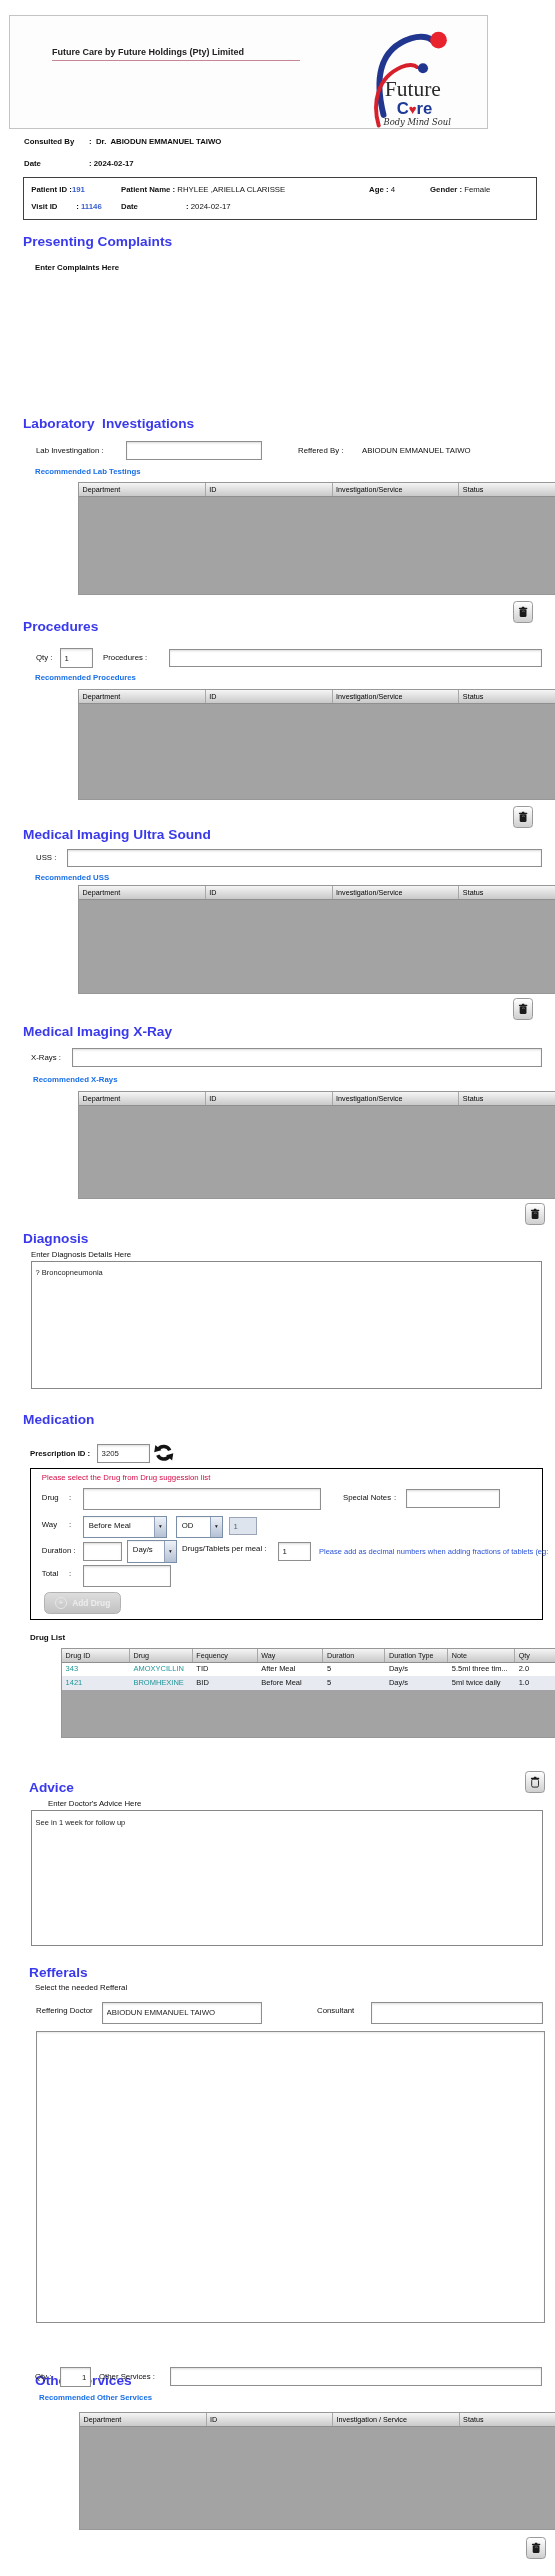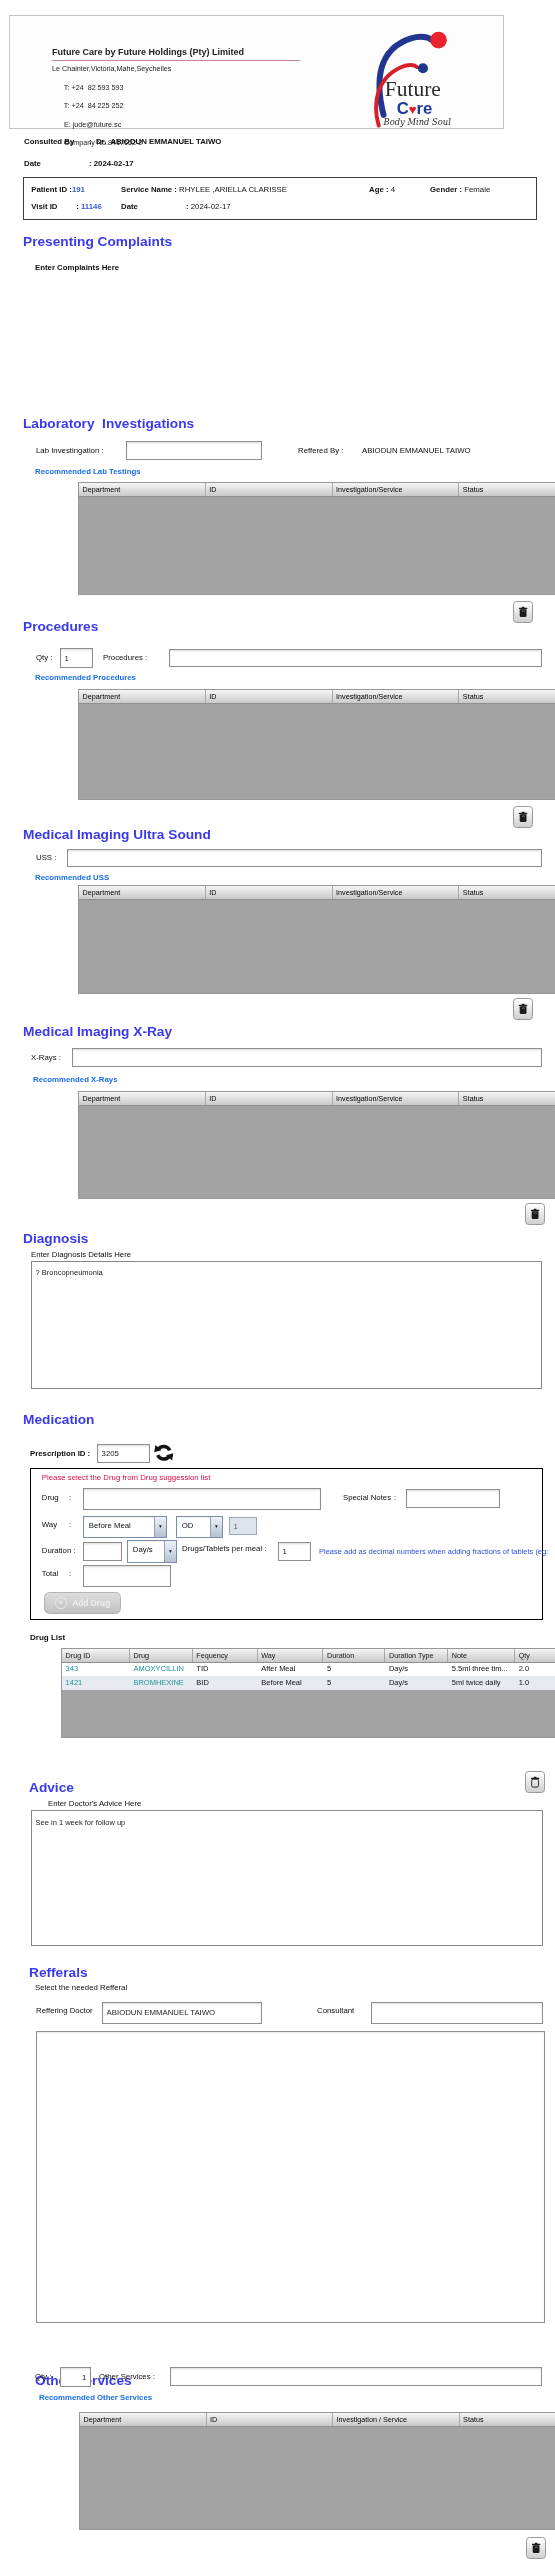--- a/index.html
+++ b/index.html
@@ -1,20 +1,20 @@
 <!DOCTYPE html>
 <html style="font-size:9.6px"><head>
 <meta charset="utf-8">
 <style>
   html,body{margin:0;padding:0;background:#fff;}
   .page{position:relative;width:556px;height:2576px;background:#fff;overflow:hidden;
         font-family:"Liberation Sans","DejaVu Sans",sans-serif;color:#111;}
   .abs{position:absolute;}
   
-  .hcard{position:absolute;left:9px;top:15px;width:477px;height:112px;background:#fdfdfd;border:0.6px solid #c4c4c4;padding-left:16px;}
+  .hcard{position:absolute;left:9px;top:15px;width:477px;height:112px;background:#fdfdfd;border:0.6px solid #c4c4c4;}
   .hco-name{position:absolute;left:42px;top:31px;font-size:9px;font-weight:bold;color:#222;white-space:pre;}
   .hco-rule{position:absolute;left:42px;top:44px;width:248px;border-top:1.2px solid #c38894;}
   .hco-lines{position:absolute;left:42px;top:48px;font-size:7.2px;line-height:9.3px;color:#1c1c1c;white-space:pre;}
   .logo{position:absolute;left:353px;top:8.4px;width:102px;height:104px;}
   
   .h1sec{position:absolute;font-size:13.7px;font-weight:bold;color:#3a3aec;white-space:pre;}
   .lbl{position:absolute;font-size:7.8px;color:#0d0d0d;white-space:pre;}
   .b{font-weight:bold;}
   .link{position:absolute;font-size:7.8px;font-weight:bold;color:#1a6fe8;white-space:nowrap;}
   .blue{color:#3a5fd0;}
@@ -61,43 +61,37 @@
         align-items:center;justify-content:center;font-size:7.8px;font-weight:bold;line-height:1;}
 </style>
 </head>
 <body>
 
 <div class="page">
 
   <div class="hcard">
     <div class="hco-name">Future Care by Future Holdings (Pty) Limited</div>
     <div class="hco-rule"></div>
-    <div class="hco-lines"><span>Le Chainter,Victoria,Mahe,Seychelles</span><br>
-      <span>T: +24  82 593 593</span><br>
-      <span>T: +24  84 225 252</span><br>
-      <span>E: jude@future.sc</span><br>
-      <span>Company No.8417652-2</span>
-    </div>
     <svg class="logo" viewBox="0 0 170 174">
       <path d="M34 152 C 20 96, 24 42, 80 24 C 97 19, 110 22, 115 27" stroke="#20368f" stroke-width="10" fill="none" stroke-linecap="round"></path>
       <circle cx="126" cy="27" r="14" fill="#e8232e"></circle>
       <path d="M26 170 C 15 132, 23 90, 64 72 C 76 67, 86 68, 90 72" stroke="#d6202b" stroke-width="6.5" fill="none" stroke-linecap="round"></path>
       <circle cx="100" cy="74" r="8.5" fill="#20368f"></circle>
       <text x="36" y="120" font-family="Liberation Serif, DejaVu Serif, serif" font-size="36" fill="#2b2b2b"><tspan>Future</tspan></text>
       <text x="56" y="150" font-family="Liberation Sans, sans-serif" font-weight="bold" font-size="28" fill="#1d3a96"><tspan>C</tspan><tspan fill="#d6202b" font-size="22">♥</tspan><tspan>re</tspan></text>
       <text x="34" y="169" font-family="DejaVu Serif, serif" font-style="italic" font-size="14" fill="#2b2b2b">Body Mind Soul</text>
     </svg>
   </div>
 
   <div class="lbl b" style="left:24px;top:137px;"><span style="display:inline-block;width:65px;">Consulted By</span><span>:</span>  <span>Dr.  ABIODUN EMMANUEL TAIWO</span></div>
   <div class="lbl b" style="left:24px;top:159px;"><span style="display:inline-block;width:65px;">Date</span><span>:</span> <span>2024-02-17</span></div>
 
   <div class="pbox">
     <div class="pcell" style="left:7.2px;top:6.6px;"><span class="b">Patient ID :</span><span class="b blue">191</span></div>
-    <div class="pcell" style="left:97px;top:6.6px;"><span class="b">Service Name :</span><span> RHYLEE ,ARIELLA CLARISSE</span></div>
+    <div class="pcell" style="left:97px;top:6.6px;"><span class="b">Patient Name :</span><span> RHYLEE ,ARIELLA CLARISSE</span></div>
     <div class="pcell" style="left:345px;top:6.6px;"><span class="b">Age :</span><span> 4</span></div>
     <div class="pcell" style="left:406px;top:6.6px;"><span class="b">Gender :</span><span> Female</span></div>
     <div class="pcell" style="left:7.2px;top:24px;"><span class="b" style="display:inline-block;width:45px;">Visit ID</span><span class="b">:</span><span class="b blue"> 11146</span></div>
     <div class="pcell" style="left:97px;top:24px;"><span class="b" style="display:inline-block;width:65px;">Date</span><span class="b">:</span><span> 2024-02-17</span></div>
   </div>
 
   <div class="h1sec" style="left:23px;top:234px;">Presenting Complaints</div>
   <div class="lbl b" style="left:35px;top:263px;">Enter Complaints Here</div>
 
   <div class="h1sec" style="left:23px;top:416px;">Laboratory  Investigations</div>

